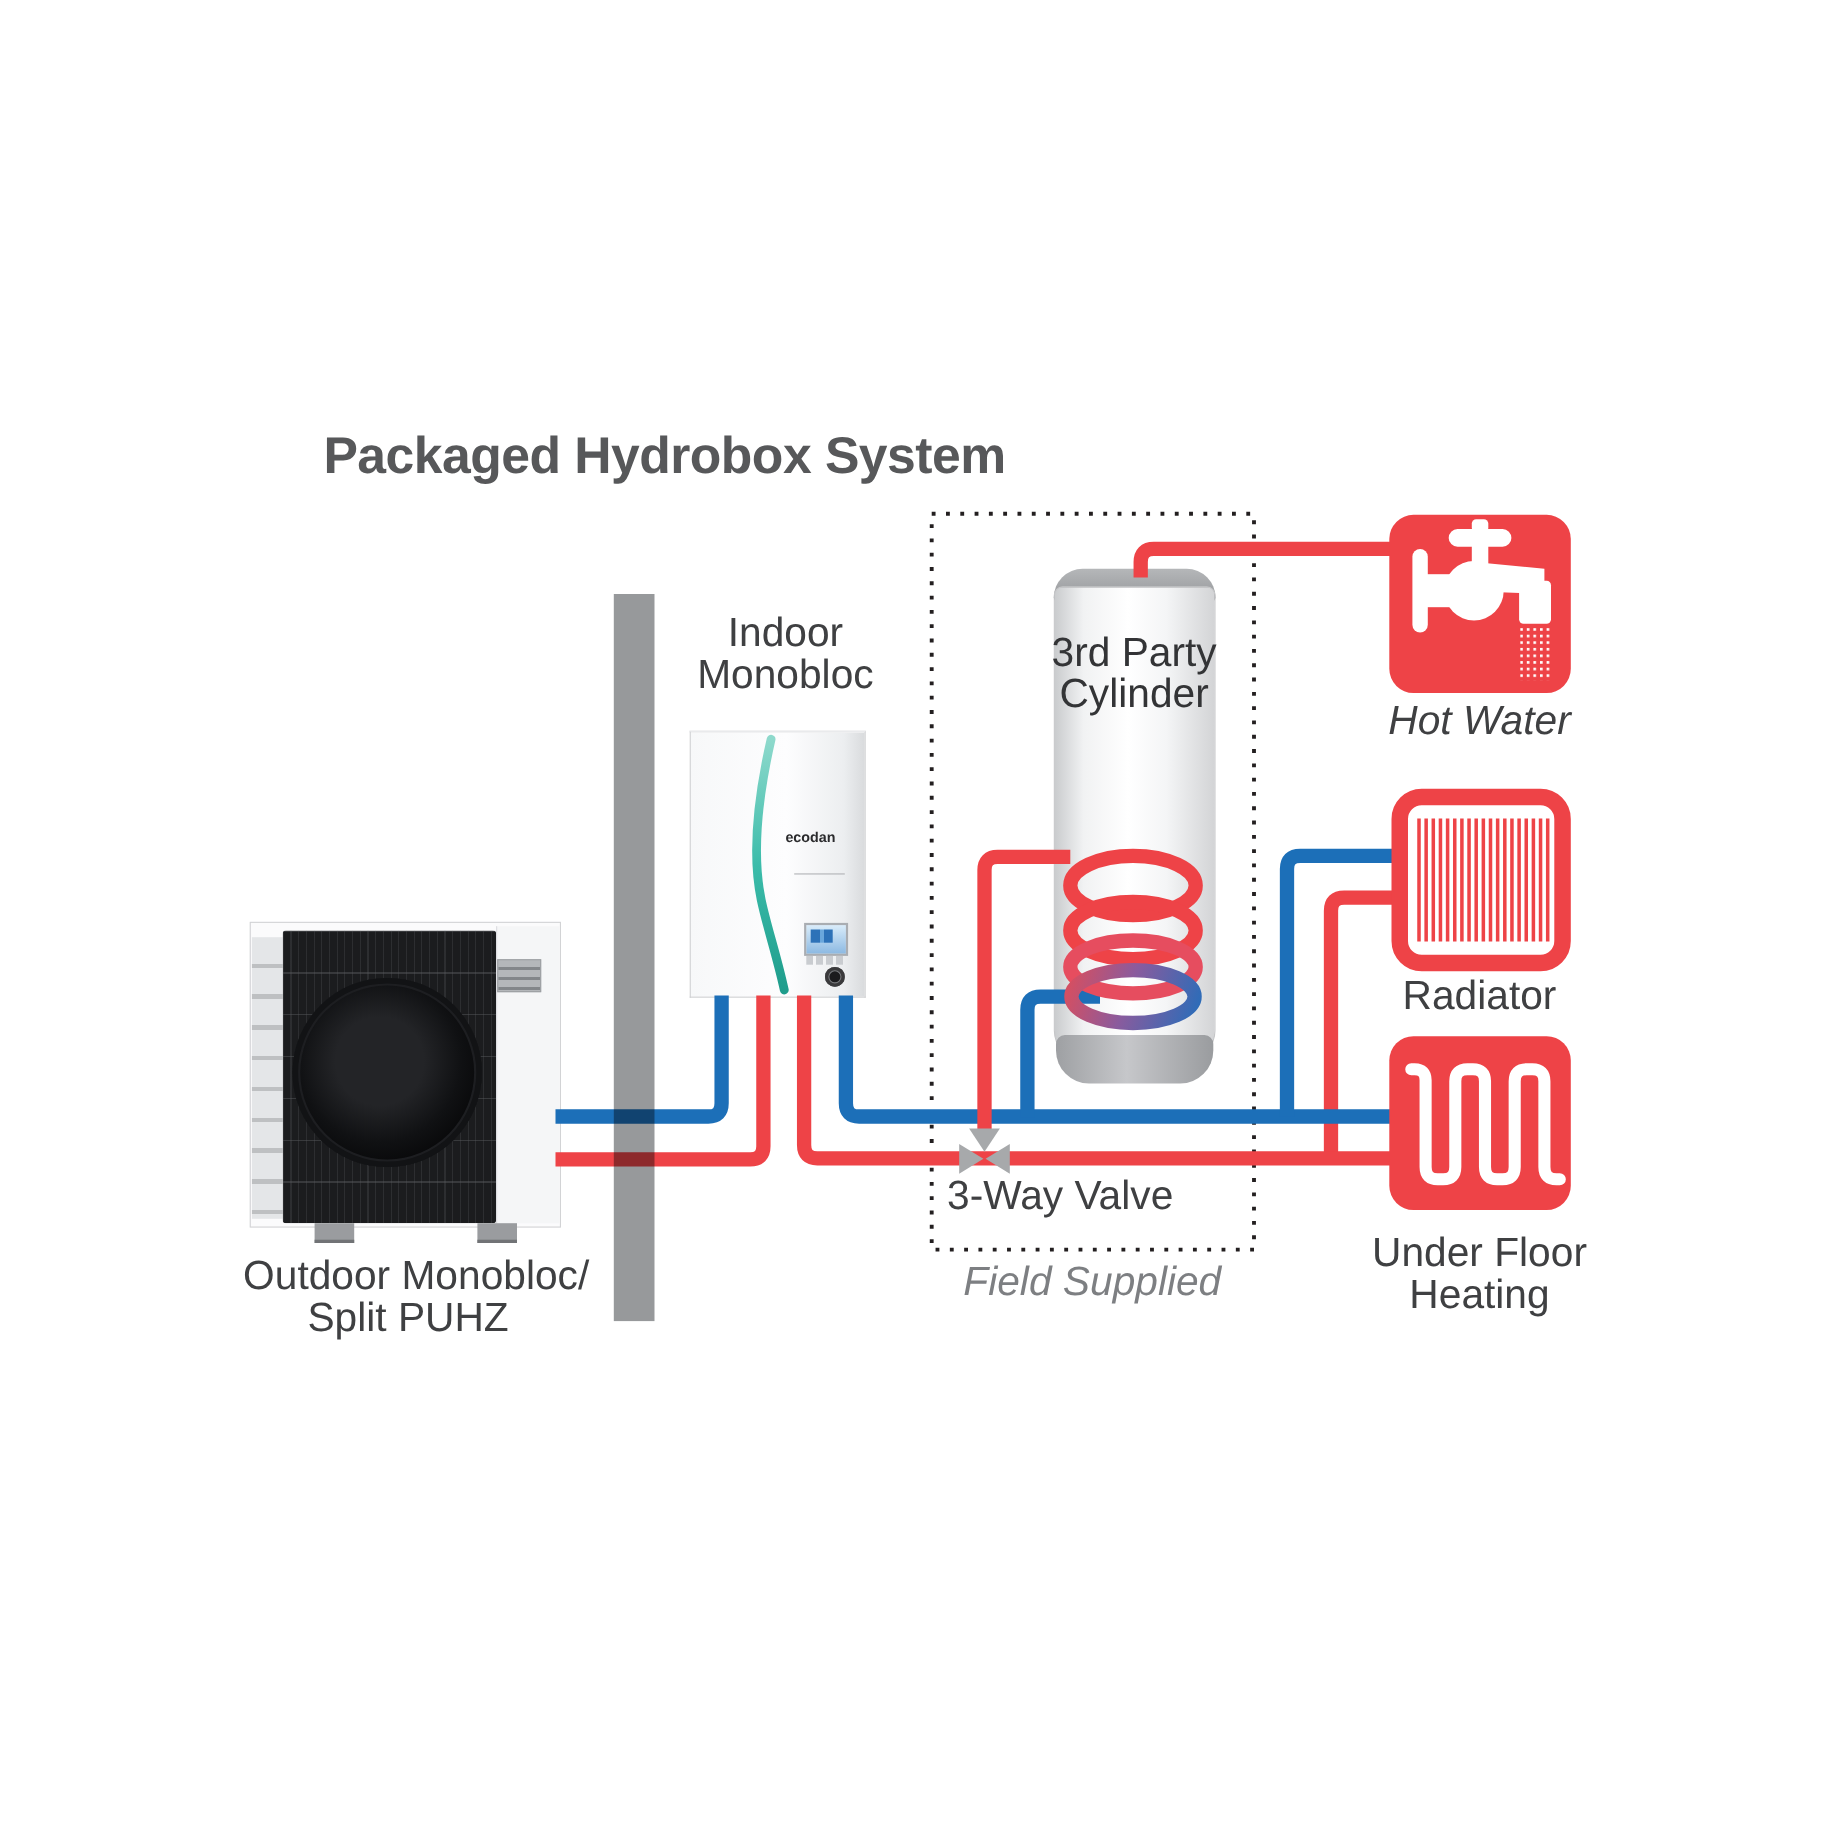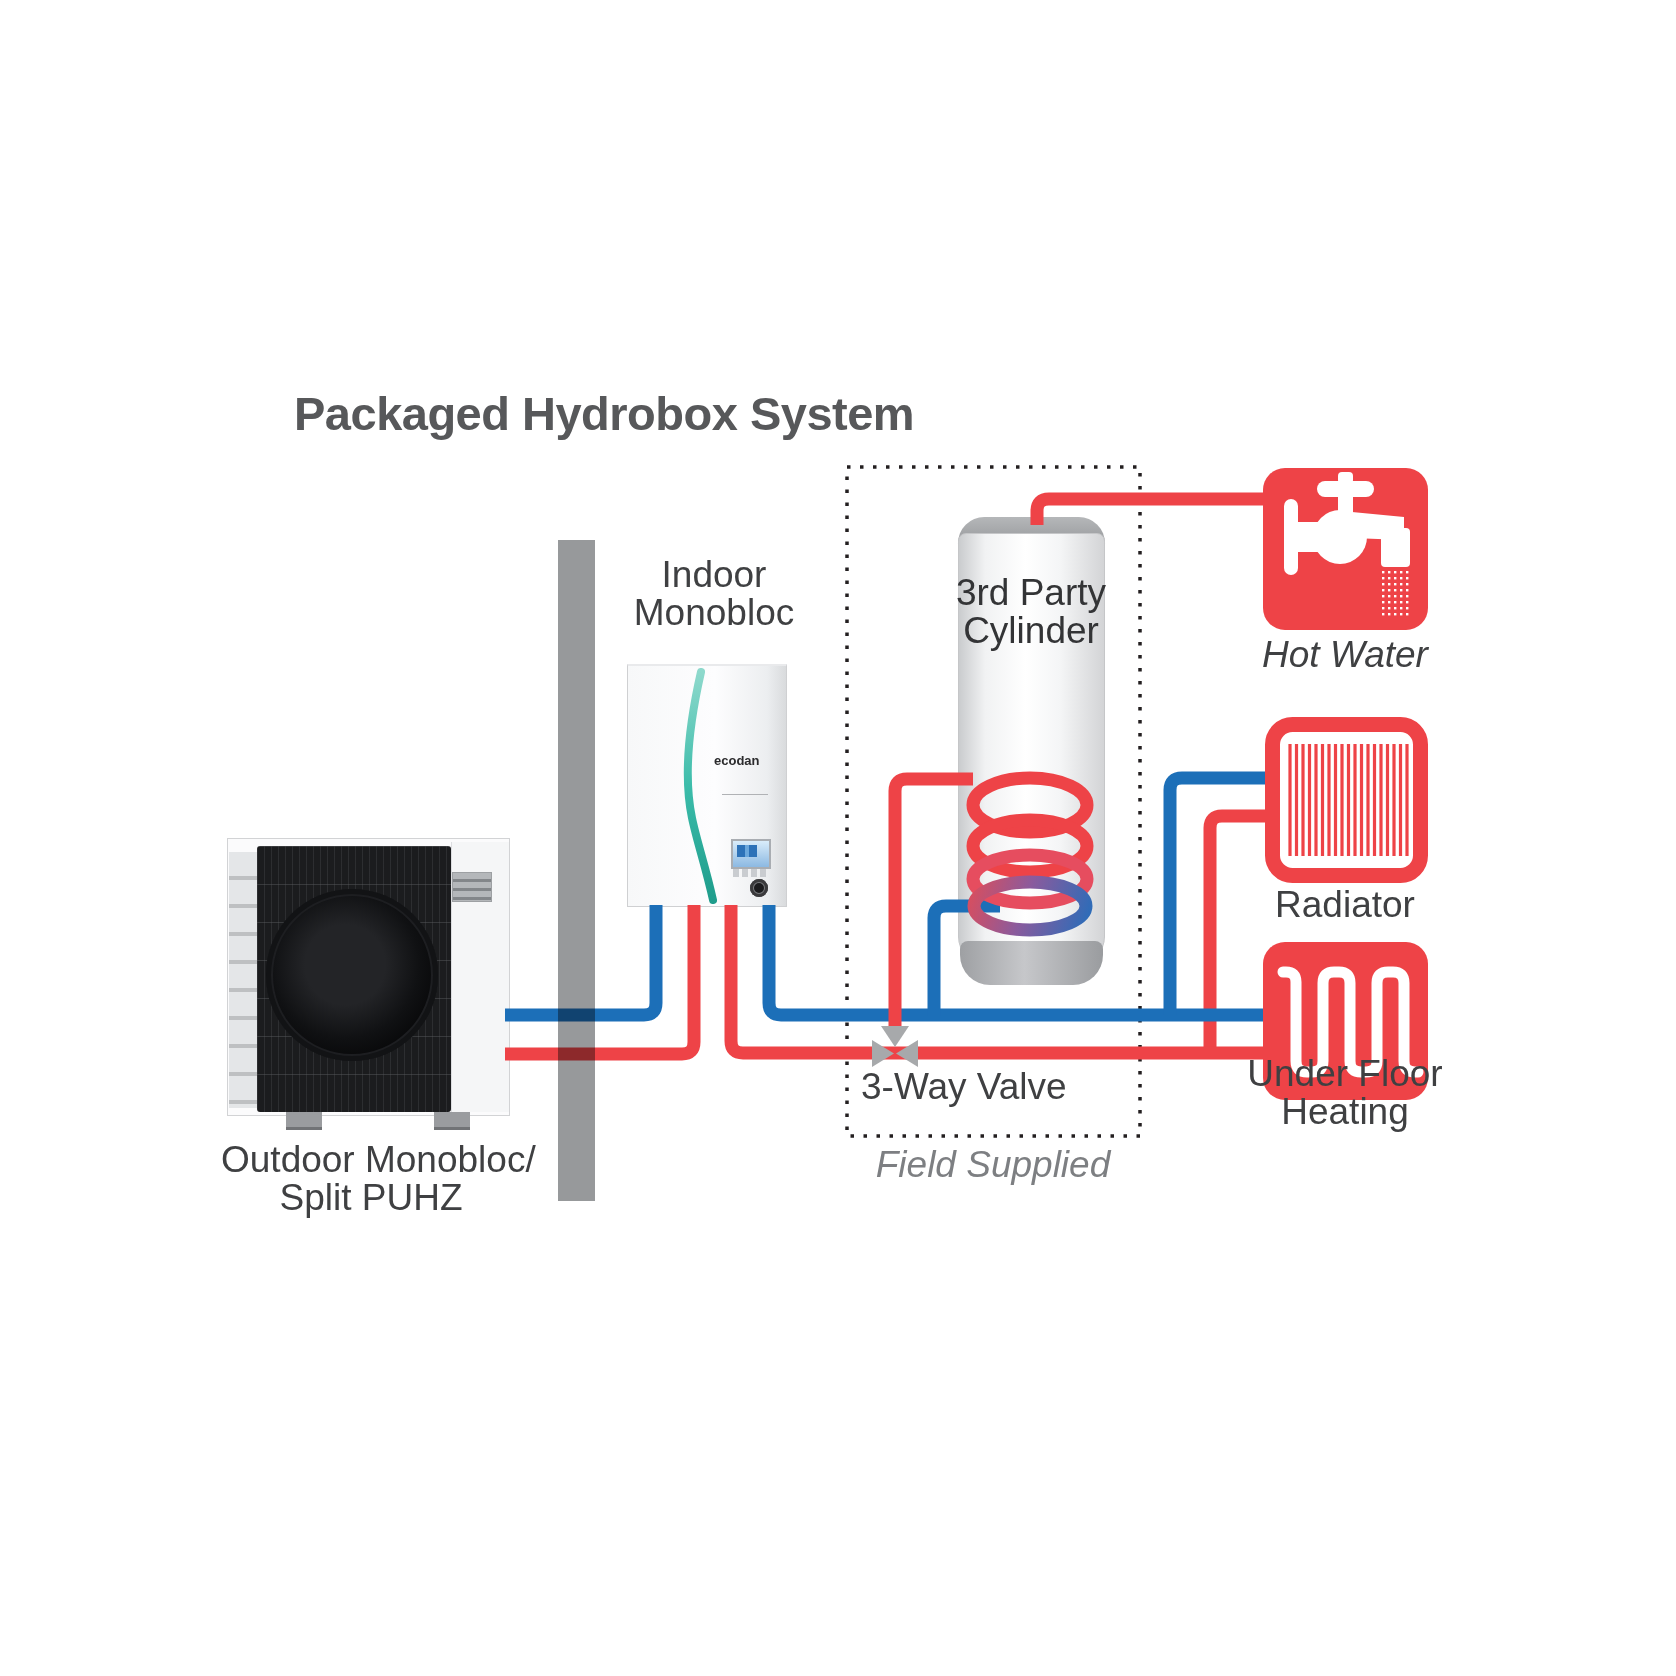--- a/index.html
+++ b/index.html
@@ -17,21 +17,21 @@
     position:absolute;z-index:4;font-size:37px;line-height:38px;color:#3f4042;
     text-align:center;white-space:nowrap;
   }
   .label-indoor{left:614px;top:556px;width:200px;}
   .label-outdoor{left:221px;top:1141px;width:300px;}
   .label-cylinder{left:931px;top:574px;width:200px;color:#333436;}
   .label-valve{left:861px;top:1068px;width:200px;}
   .label-field{left:868px;top:1146px;width:250px;font-style:italic;color:#7d7f82;}
   .label-hotwater{left:1245px;top:636px;width:200px;font-style:italic;}
   .label-radiator{left:1245px;top:886px;width:200px;}
-  .label-underfloor{left:1245px;top:1055px;width:200px;}
+  .label-underfloor{left:1245px;top:1120px;width:200px;}
   
   .equip{z-index:1;}
   
   .ou-body{left:227px;top:838px;width:281px;height:276px;background:#fbfbfc;border:1px solid #d2d3d5;}
   .ou-slats{left:229px;top:852px;width:28px;height:256px;
     background:repeating-linear-gradient(180deg,#e4e6e8 0 24px,#bec0c2 24px 28px);}
   .ou-grille{left:257px;top:846px;width:194px;height:266px;background:#1b1c1e;border-radius:3px;
     background-image:
       repeating-linear-gradient(90deg,rgba(90,92,96,0.28) 0 1px,transparent 1px 7px),
       repeating-linear-gradient(180deg,rgba(110,112,116,0.35) 0 1px,transparent 1px 38px);}

